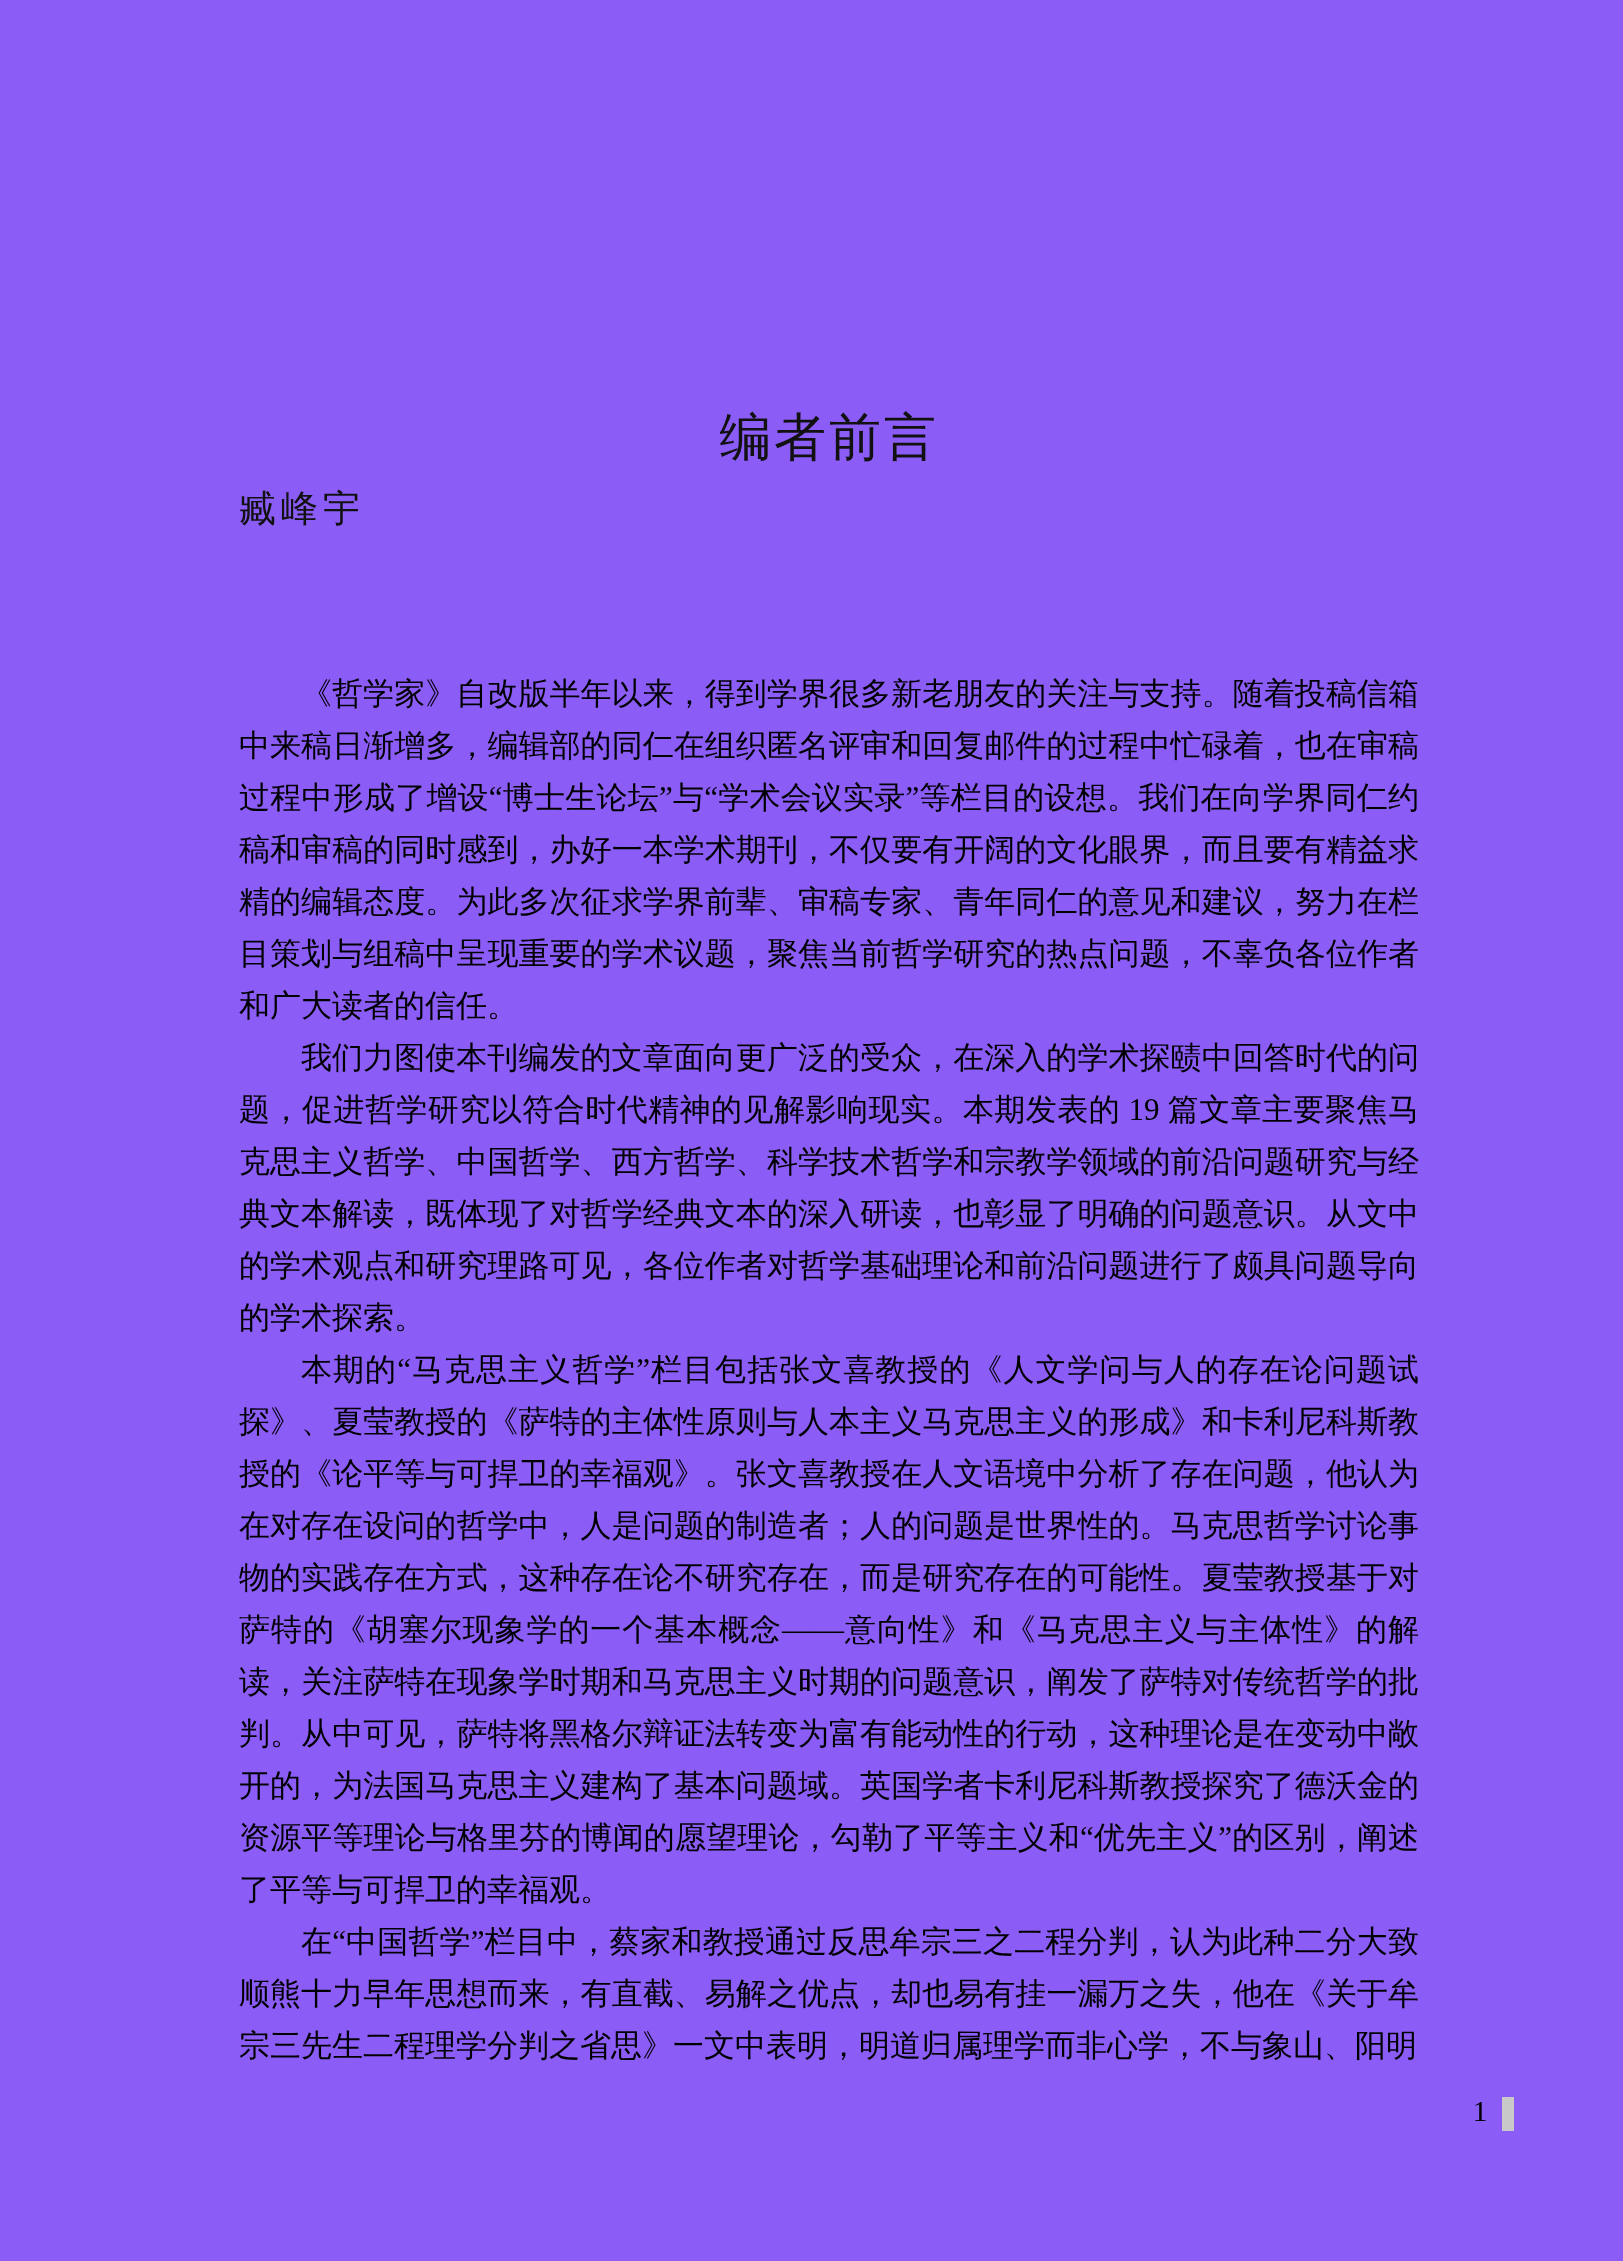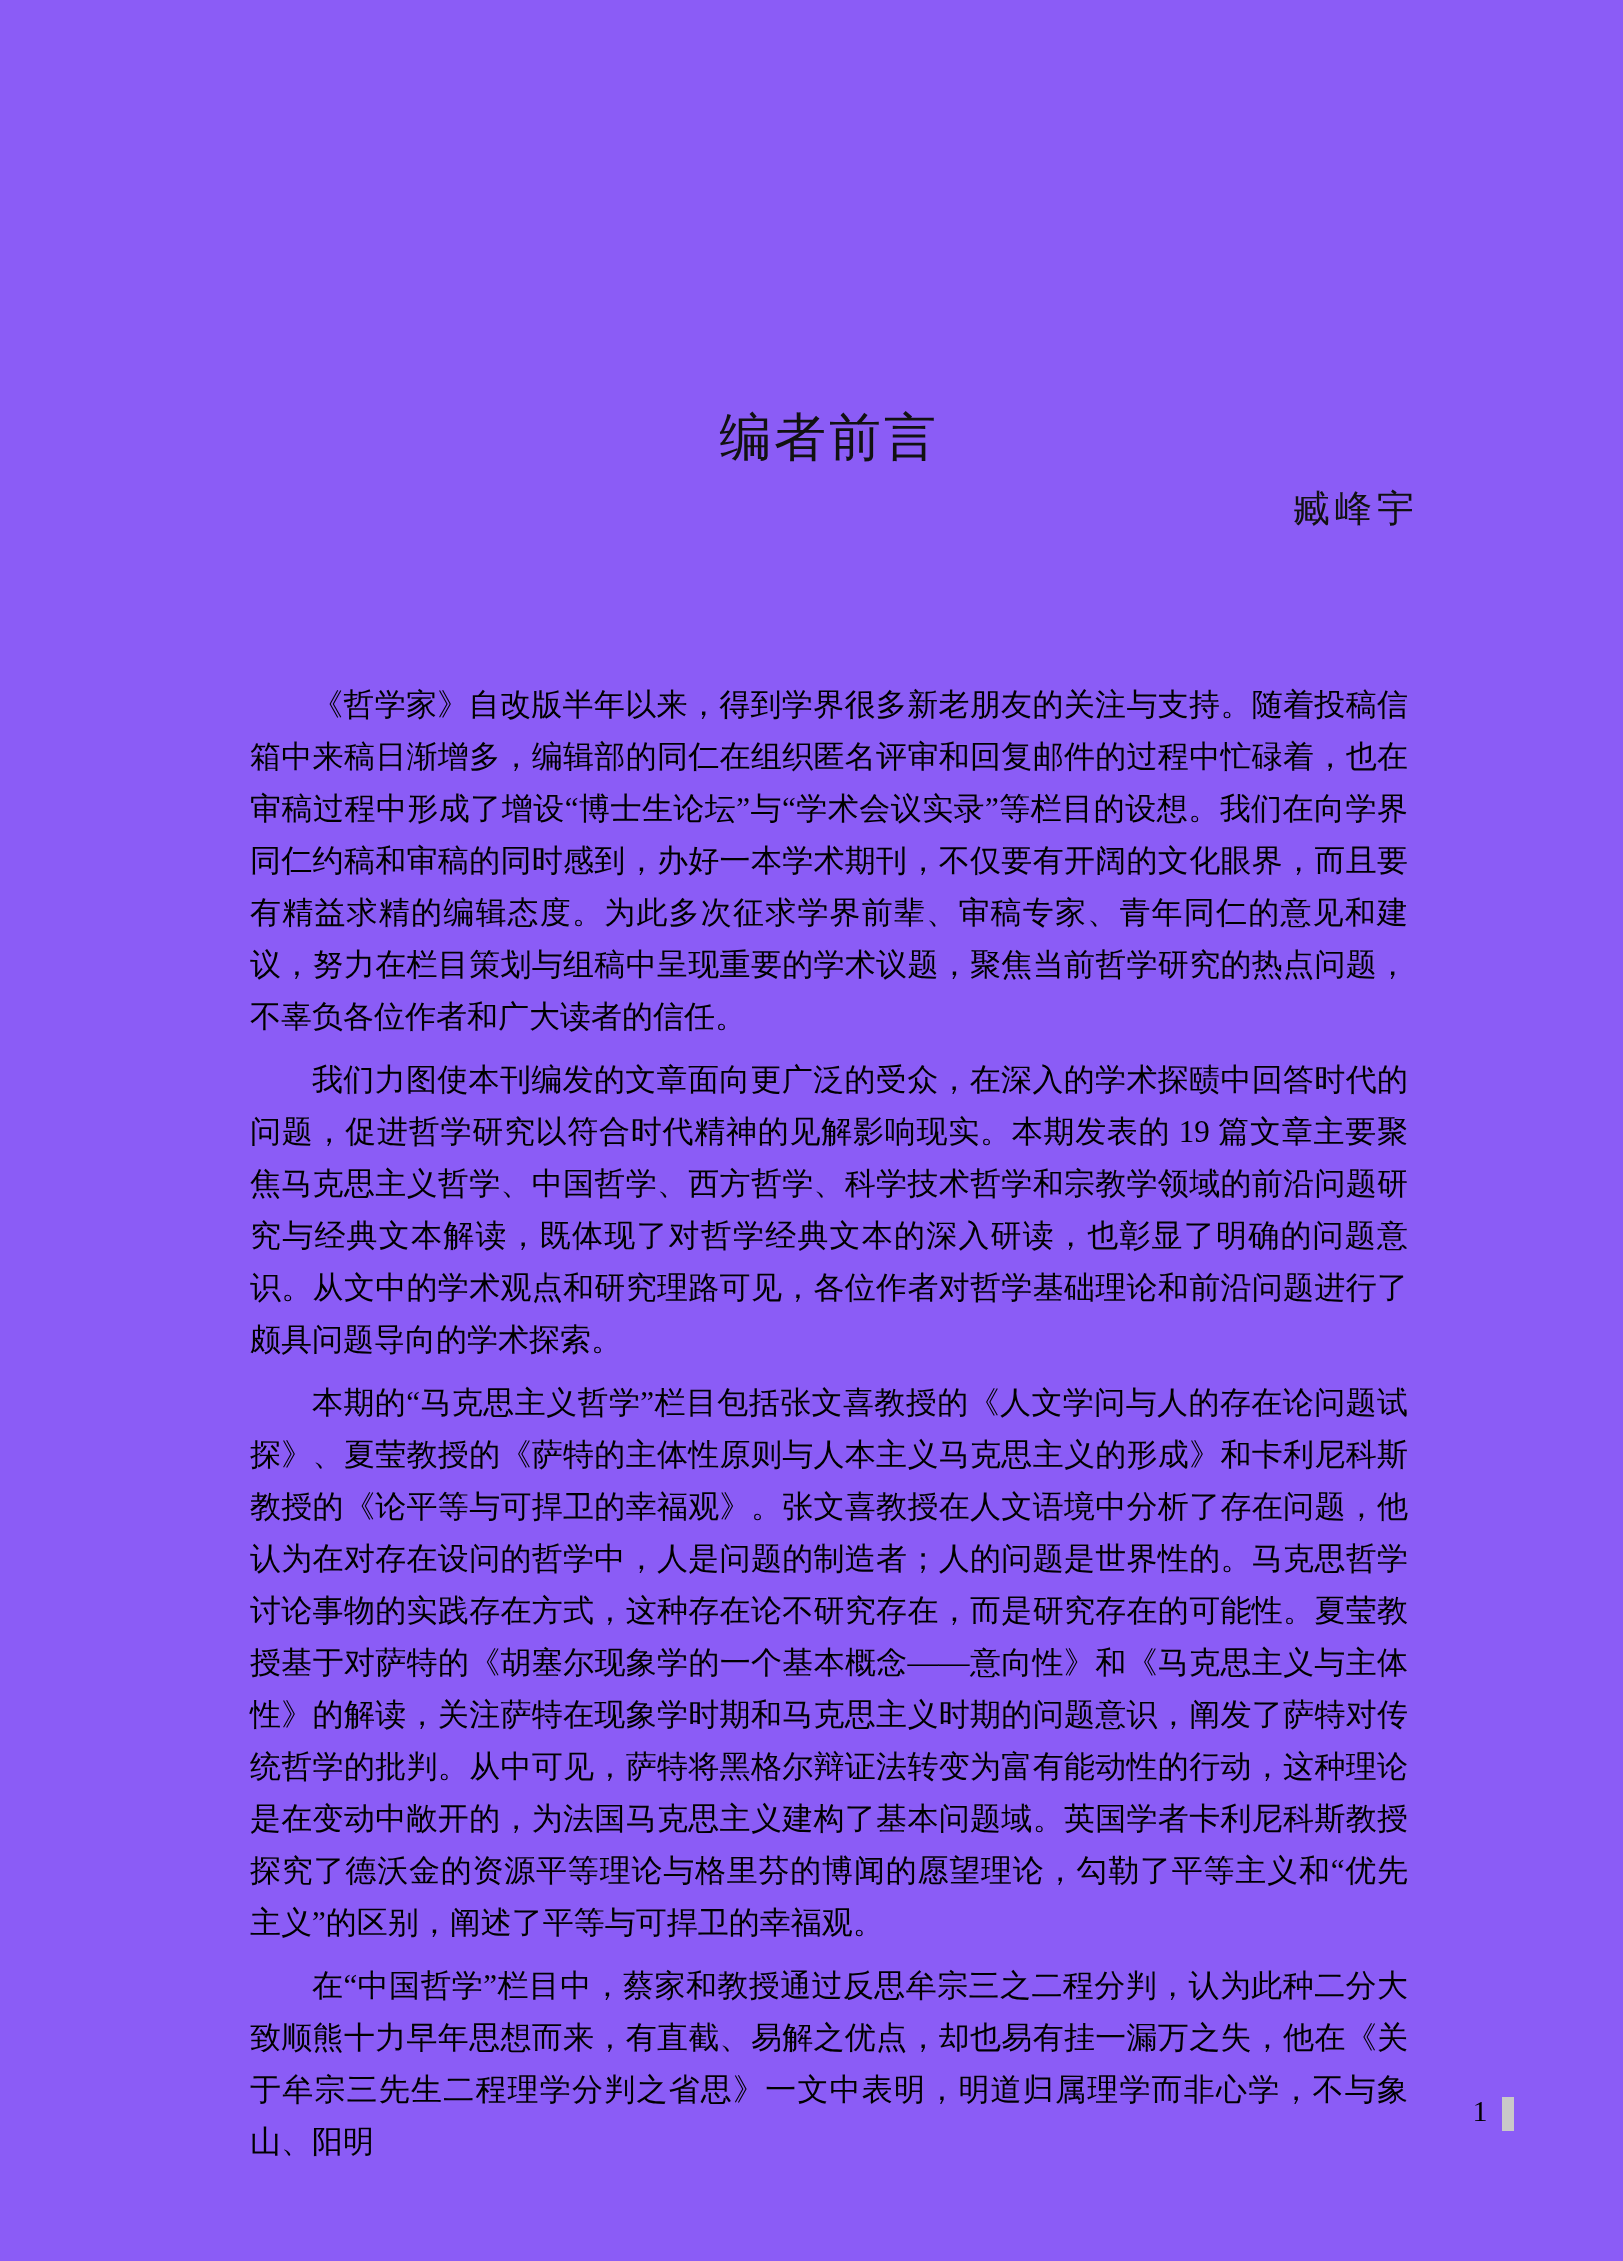--- a/index.html
+++ b/index.html
@@ -28,42 +28,42 @@
     letter-spacing: 2.9px;
     line-height: 79px;
     color: #111111;
     white-space: nowrap;
   }
   .doc-author {
     position: absolute;
     top: 481px;
     left: 239px;
     width: 1180px;
-    text-align: right;
+    text-align: left;
     font-family: "Liberation Serif", "DejaVu Serif", serif;
     font-size: 37px;
     font-weight: 400;
     letter-spacing: 5px;
     line-height: 56px;
     color: #111111;
     white-space: nowrap;
   }
   .doc-body {
     position: absolute;
     top: 668px;
     left: 239px;
     width: 1180px;
     font-size: 31px;
     line-height: 52px;
     text-align: justify;
     text-justify: inter-ideograph;
     color: #000000;
   }
   .doc-body p {
-    margin: 11px;
+    margin: 0;
     padding: 0;
     text-indent: 2em;
   }
   .page-footer {
     position: absolute;
     top: 2093px;
     right: 110px;
     display: flex;
     align-items: flex-start;
     gap: 14.4px;

